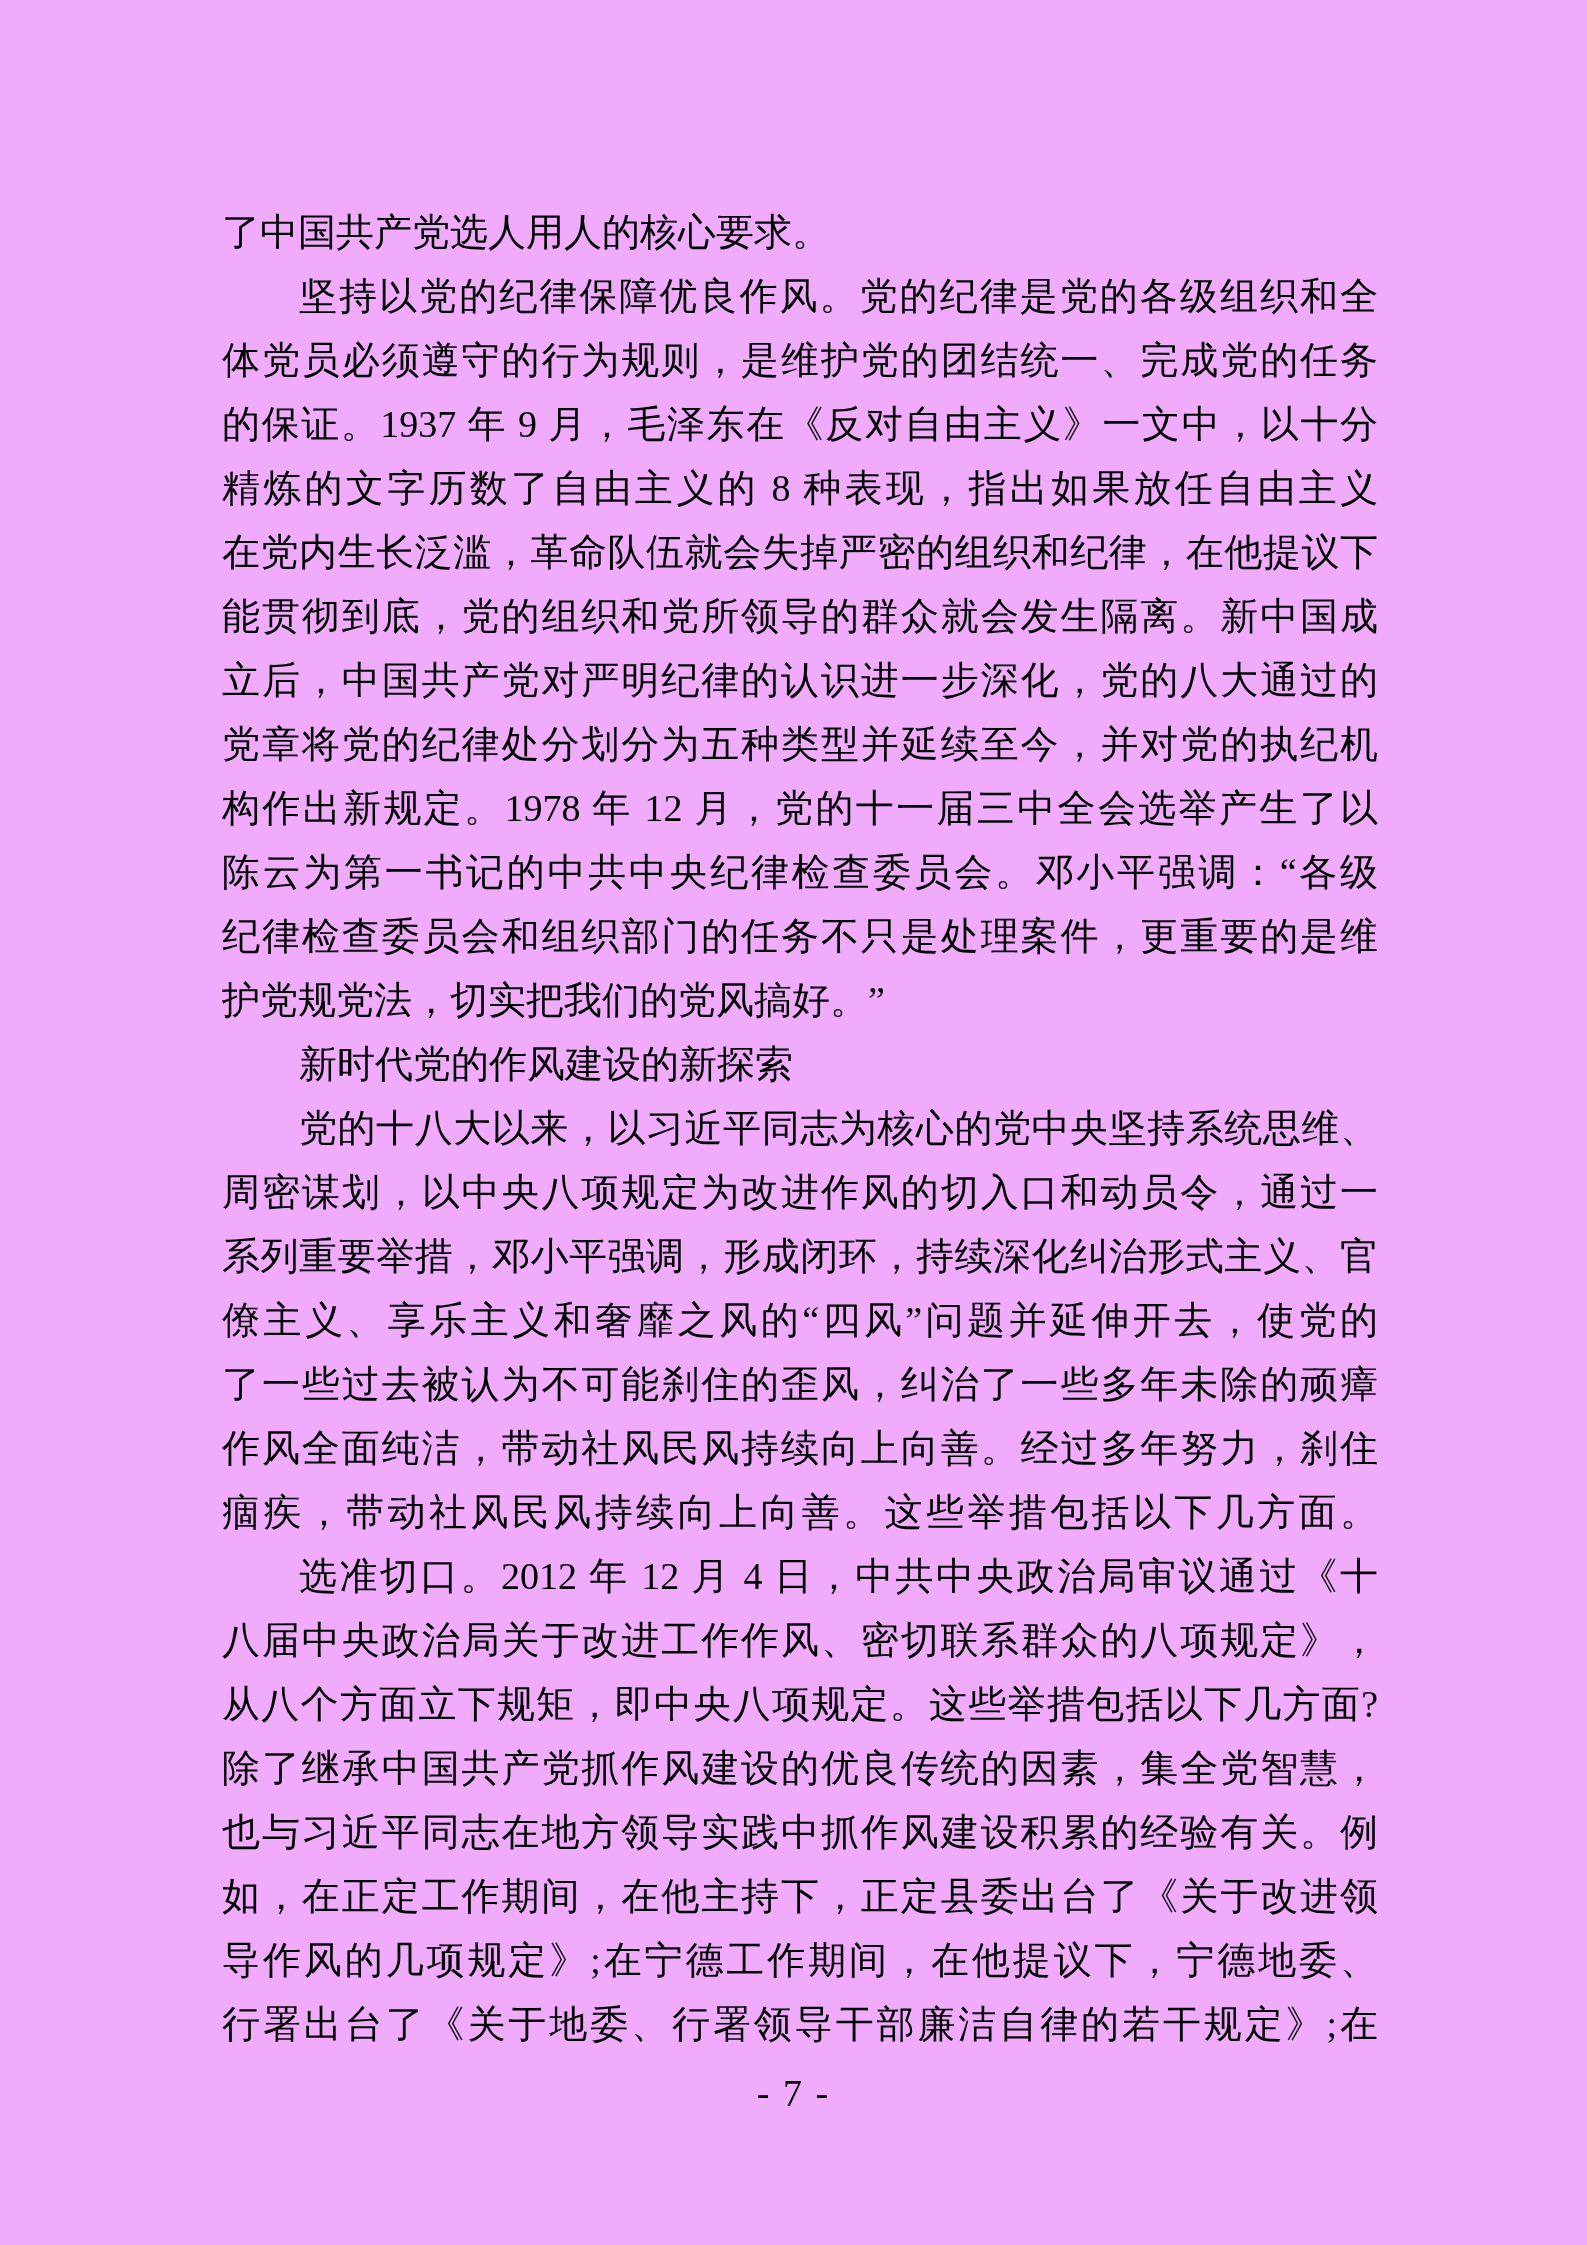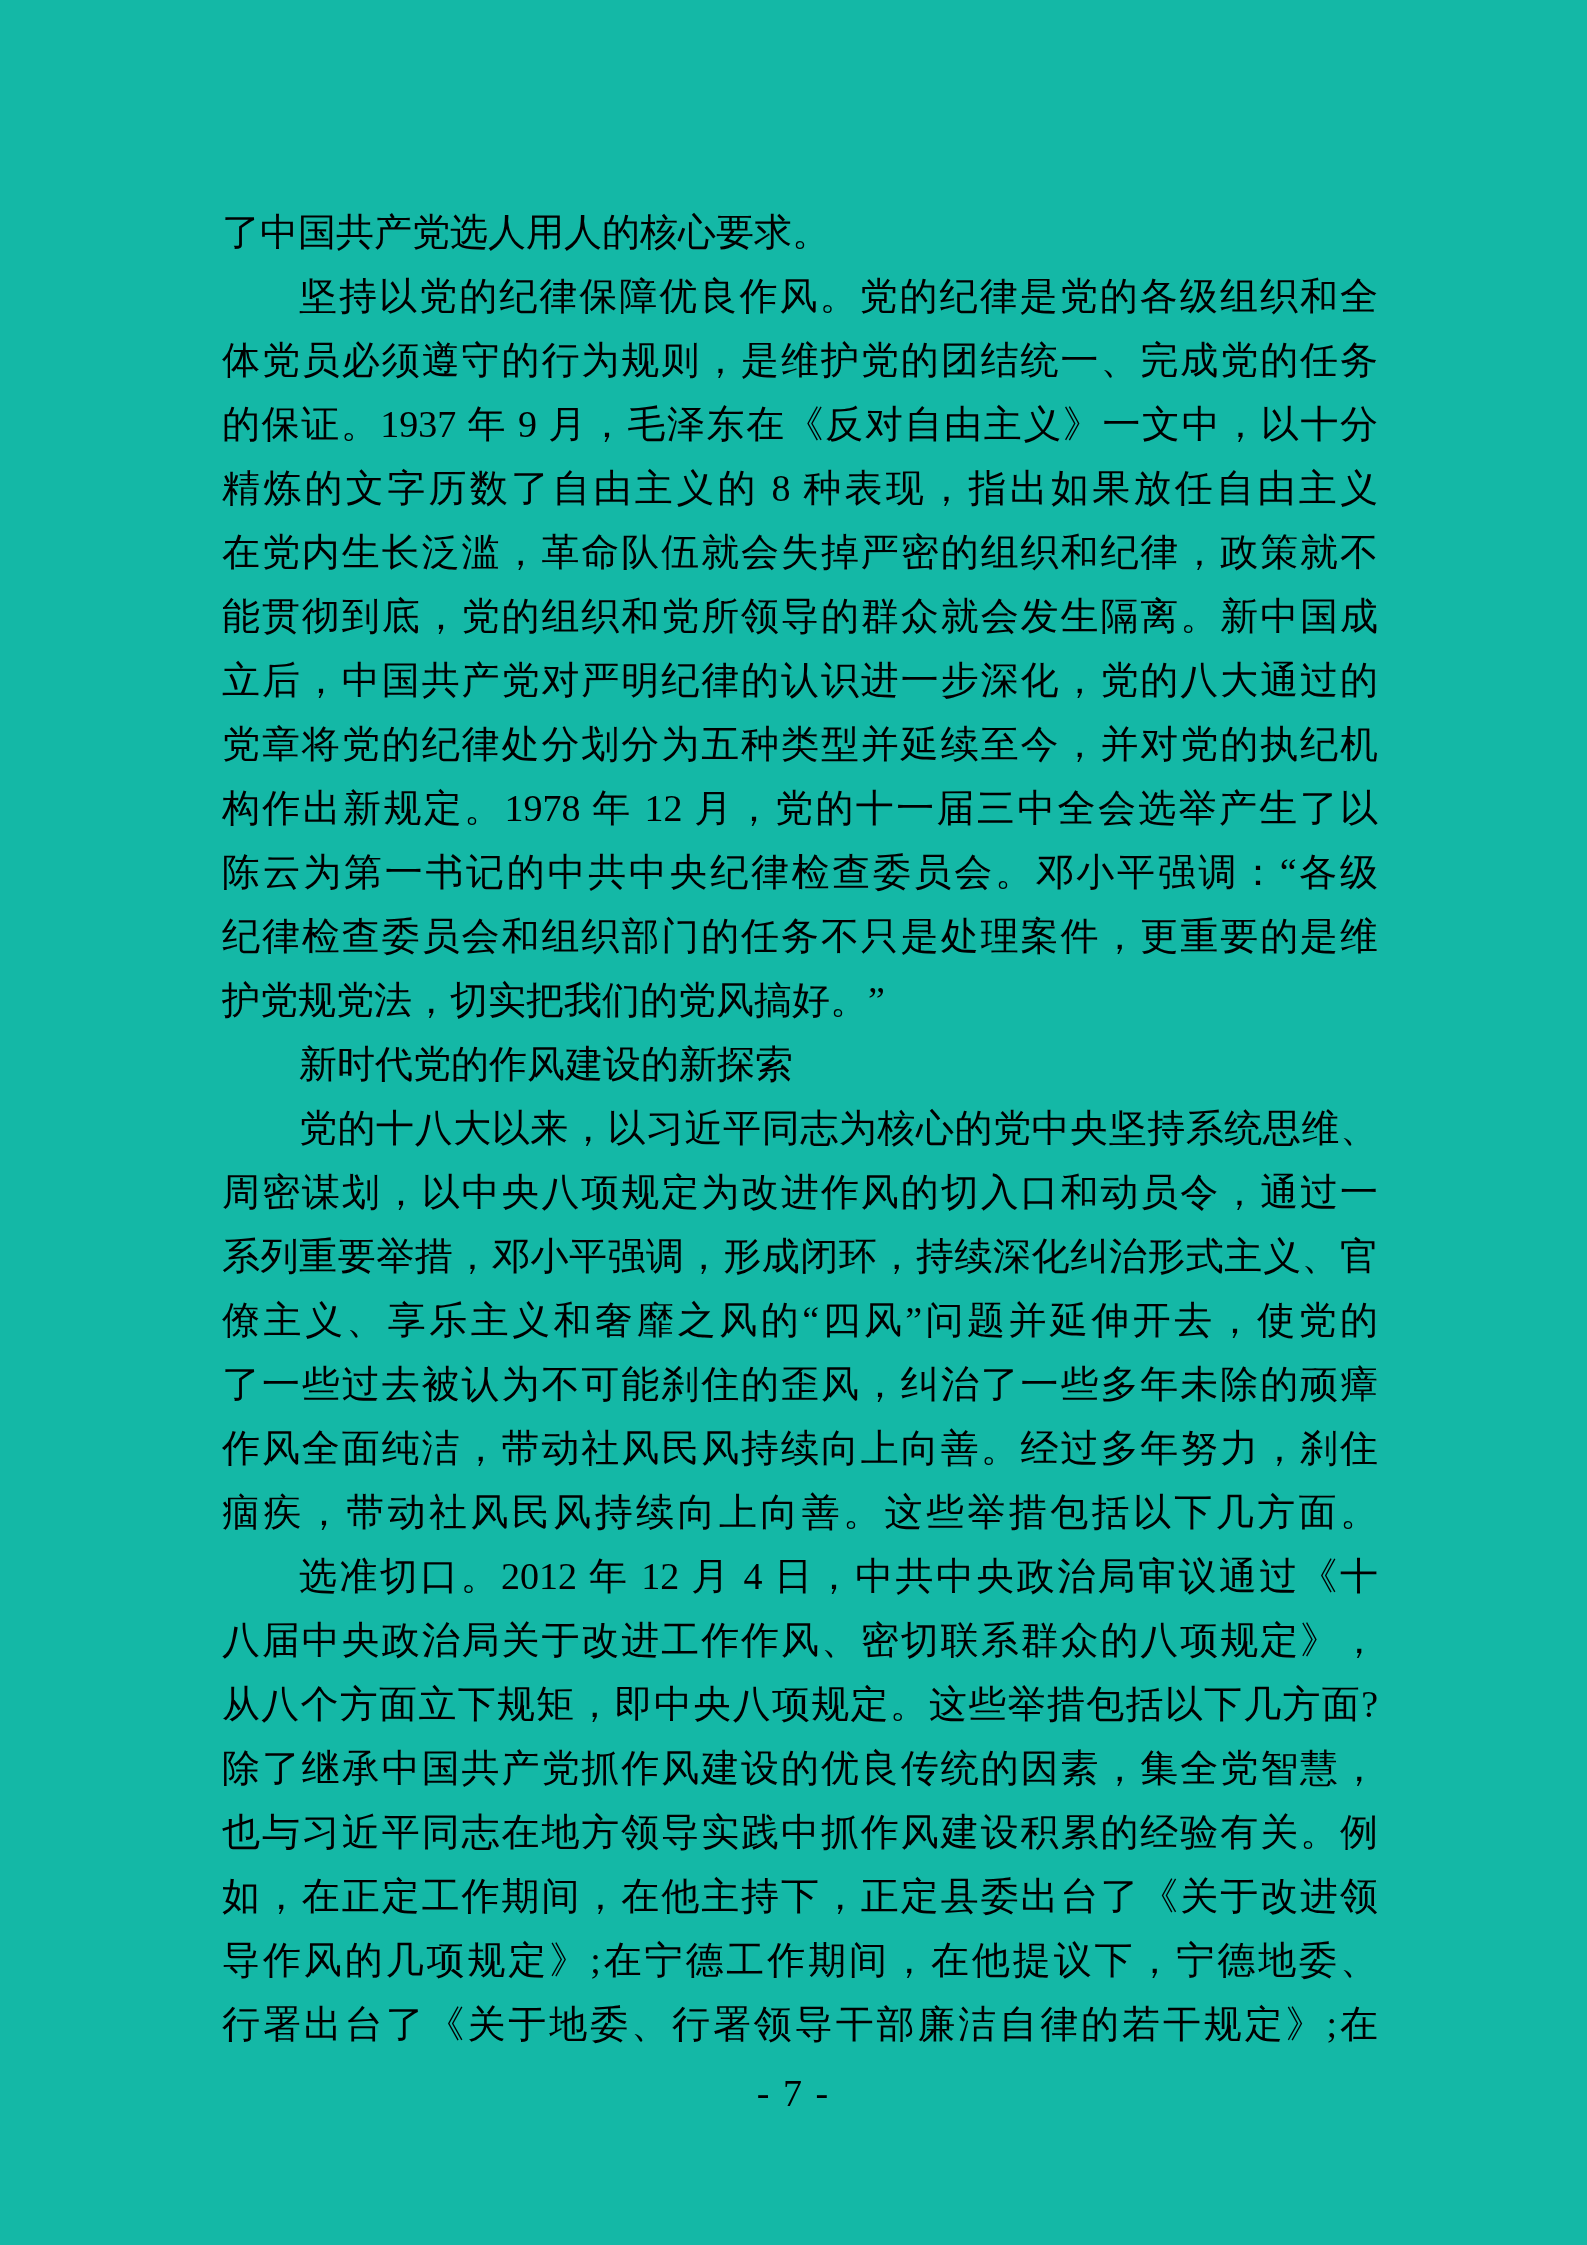--- a/index.html
+++ b/index.html
@@ -4,21 +4,21 @@
 <style>
   html, body {
     margin: 0;
     padding: 0;
     background: #ffffff;
   }
   .page {
     position: relative;
     width: 1587px;
     height: 2245px;
-    background: #14b8a6;
+    background: #f0abfc;
     overflow: hidden;
     font-family: "Liberation Serif", "DejaVu Serif", serif;
     color: #000000;
   }
   .body-text {
     position: absolute;
     left: 222px;
     top: 200px;
     width: 1156px;
   }
@@ -56,21 +56,21 @@
 </head>
 <body>
 
 <div class="page">
   <div class="body-text" id="body-text">
       <div class="line end">了中国共产党选人用人的核心要求。</div>
       <div class="line ind">坚持以党的纪律保障优良作风。党的纪律是党的各级组织和全</div>
       <div class="line">体党员必须遵守的行为规则，是维护党的团结统一、完成党的任务</div>
       <div class="line">的保证。1937 年 9 月，毛泽东在《反对自由主义》一文中，以十分</div>
       <div class="line">精炼的文字历数了自由主义的 8 种表现，指出如果放任自由主义</div>
-      <div class="line">在党内生长泛滥，革命队伍就会失掉严密的组织和纪律，政策就不</div>
+      <div class="line">在党内生长泛滥，革命队伍就会失掉严密的组织和纪律，在他提议下</div>
       <div class="line">能贯彻到底，党的组织和党所领导的群众就会发生隔离。新中国成</div>
       <div class="line">立后，中国共产党对严明纪律的认识进一步深化，党的八大通过的</div>
       <div class="line">党章将党的纪律处分划分为五种类型并延续至今，并对党的执纪机</div>
       <div class="line">构作出新规定。1978 年 12 月，党的十一届三中全会选举产生了以</div>
       <div class="line">陈云为第一书记的中共中央纪律检查委员会。邓小平强调：“各级</div>
       <div class="line">纪律检查委员会和组织部门的任务不只是处理案件，更重要的是维</div>
       <div class="line end">护党规党法，切实把我们的党风搞好。”</div>
       <div class="line ind end">新时代党的作风建设的新探索</div>
       <div class="line ind">党的十八大以来，以习近平同志为核心的党中央坚持系统思维、</div>
       <div class="line">周密谋划，以中央八项规定为改进作风的切入口和动员令，通过一</div>

